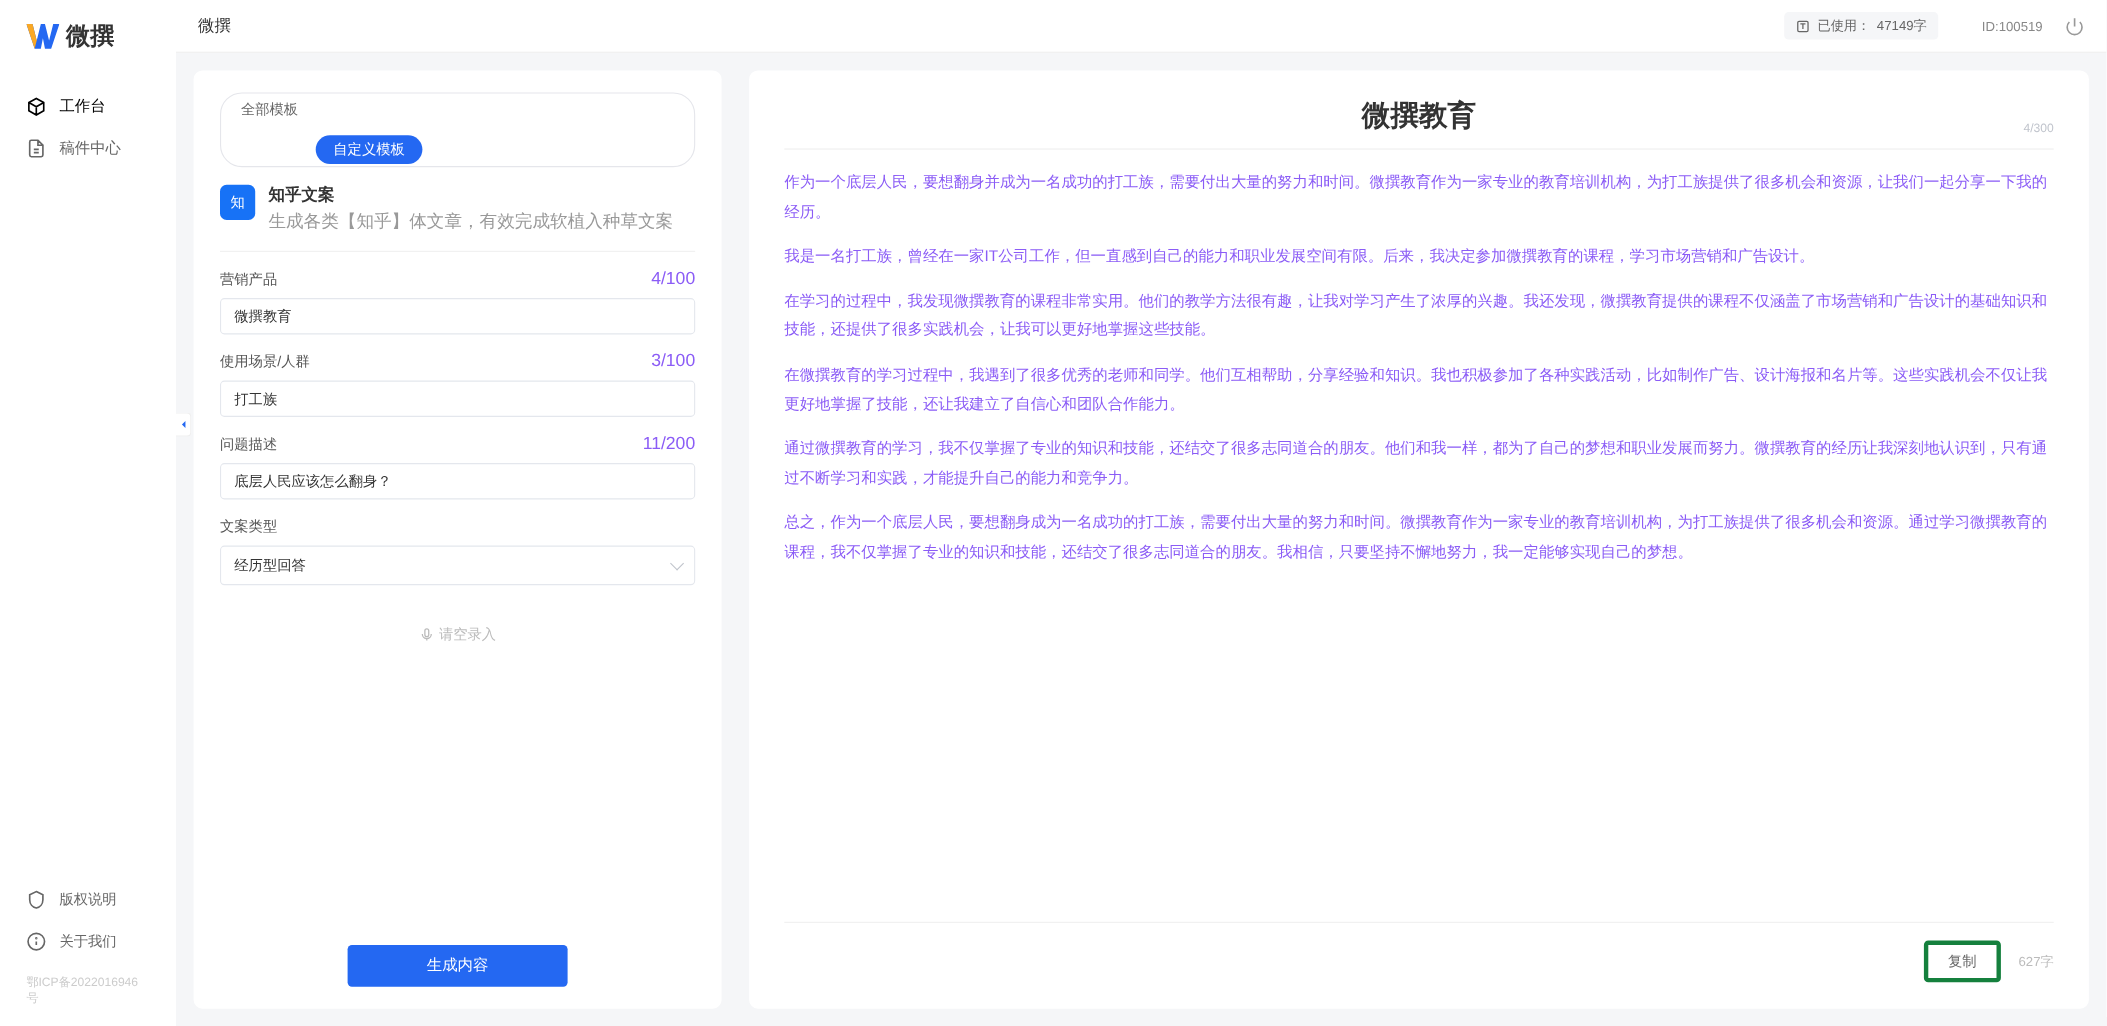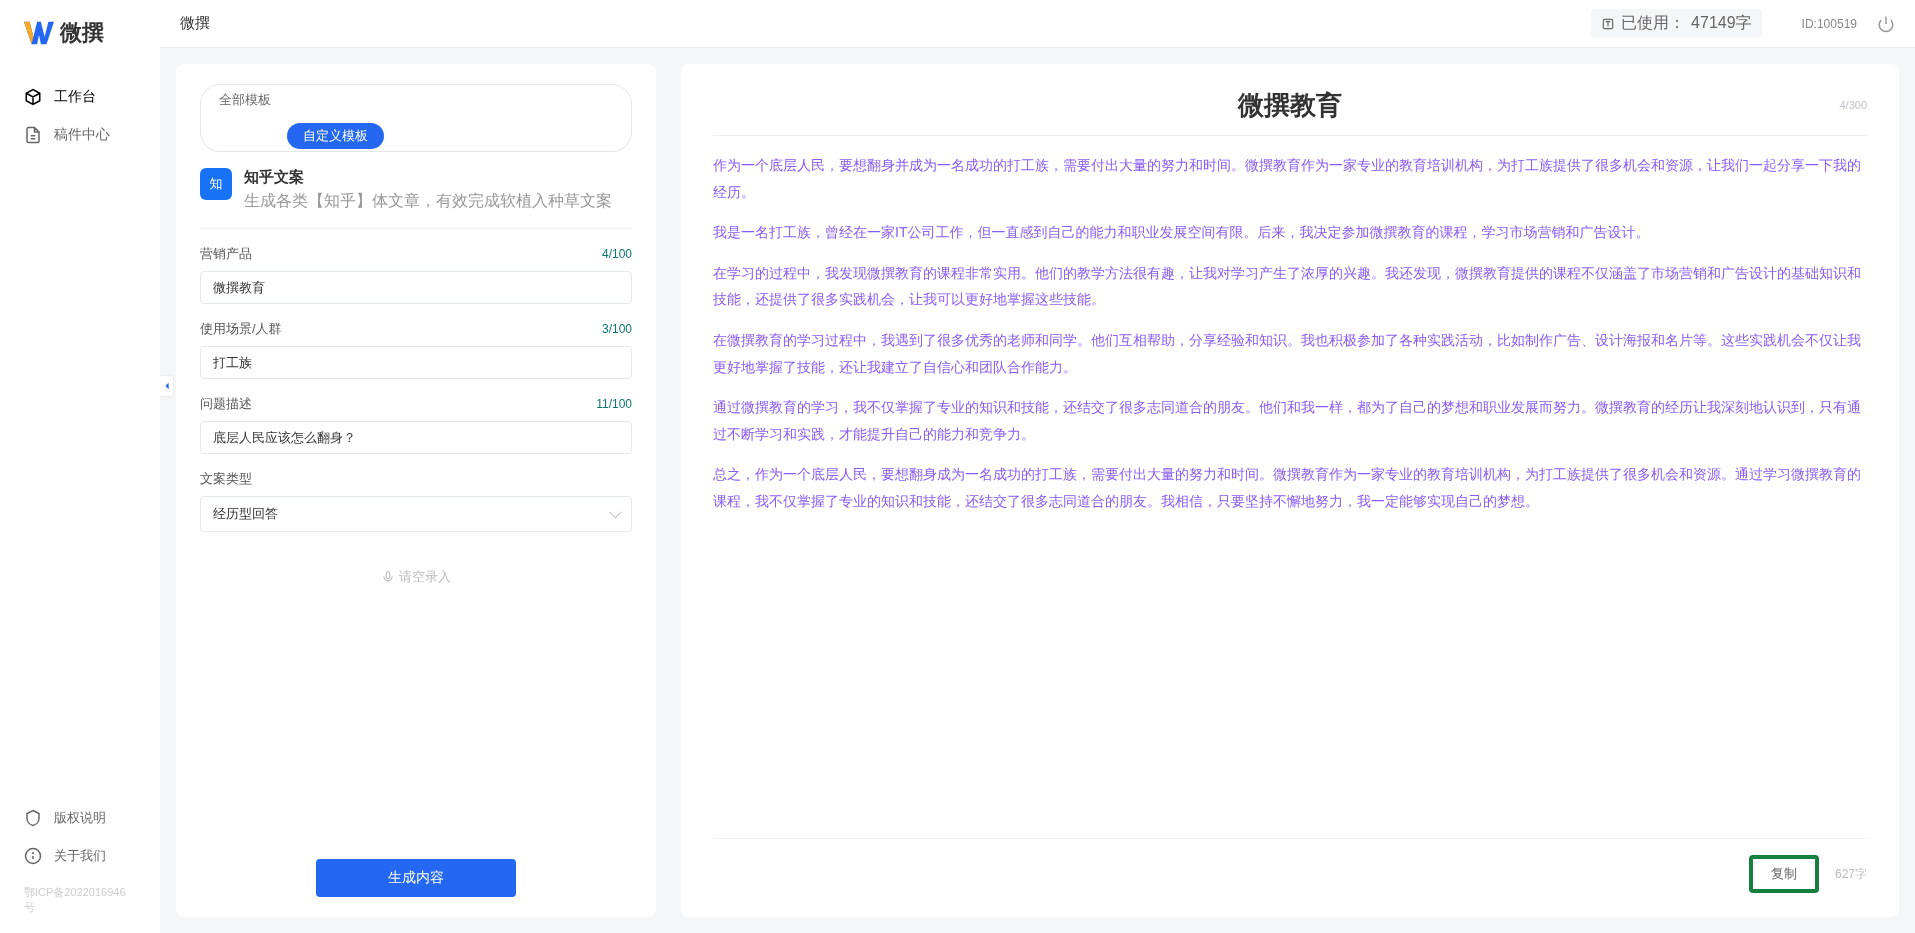--- a/index.html
+++ b/index.html
@@ -20,55 +20,55 @@
 
 
 .collapse-tab { position: absolute; left: 160px; top: 375px; width: 14px; height: 22px; background: #fff; border: 1px solid #eee; border-left: none; border-radius: 0 4px 4px 0; display: flex; align-items: center; justify-content: center; cursor: pointer; z-index: 10; }
 .collapse-tab svg { width: 8px; height: 8px; fill: #2468f2; }
 
 
 .main { flex: 1; display: flex; flex-direction: column; }
 .topbar { height: 48px; background: #fff; display: flex; align-items: center; padding: 0 20px; border-bottom: 1px solid #eee; }
 .topbar-title { font-size: 15px; font-weight: 500; }
 .topbar-spacer { flex: 1; }
-.usage-badge { display: flex; align-items: center; gap: 6px; background: #f5f6f8; border-radius: 4px; padding: 4px 10px; font-size: 16px; color: #666; margin-right: 40px; }
+.usage-badge { display: flex; align-items: center; gap: 6px; background: #f5f6f8; border-radius: 4px; padding: 4px 10px; font-size: 12px; color: #666; margin-right: 40px; }
 .usage-badge svg { width: 14px; height: 14px; }
 .user-id { font-size: 12px; color: #888; margin-right: 20px; }
 .power-icon { width: 18px; height: 18px; color: #999; cursor: pointer; }
 
 .content { flex: 1; display: flex; gap: 25px; padding: 16px; overflow: hidden; }
 
 
 .panel { background: #fff; border-radius: 8px; display: flex; flex-direction: column; }
 .panel-left { width: 480px; padding: 20px 24px; }
 .tabs { display: inline-flex; border: 1px solid #e5e6eb; border-radius: 20px; padding: 2px; margin-bottom: 16px; }
 .tab { padding: 4px 16px; border-radius: 16px; font-size: 13px; cursor: pointer; color: #666; }
 .tab.active { background: #2468f2; color: #fff; margin-top: 36px; }
 .template-header { display: flex; align-items: flex-start; gap: 12px; padding-bottom: 16px; border-bottom: 1px solid #f0f0f0; margin-bottom: 16px; }
 .template-icon { width: 32px; height: 32px; border-radius: 6px; background: #1772f6; color: #fff; display: flex; align-items: center; justify-content: center; font-size: 13px; font-weight: 500; flex-shrink: 0; }
 .template-title { font-size: 15px; font-weight: 600; margin-bottom: 4px; }
 .template-desc { font-size: 16px; color: #999; }
 .form-group { margin-bottom: 16px; }
 .form-label-row { display: flex; justify-content: space-between; align-items: center; margin-bottom: 8px; }
 .form-label { font-size: 13px; color: #555; }
-.char-count { font-size: 12px; color: #0f766e; }
+.char-count { font-size: 16px; color: #8b5cf6; }
 .form-input, .form-select { width: 100%; border: 1px solid #e4e7ed; border-radius: 4px; padding: 8px 12px; font-size: 13px; color: #333; background: #fff; outline: none; }
 .form-select { appearance: none; position: relative; }
 .select-wrap { position: relative; }
 .select-wrap::after { content: ""; position: absolute; right: 12px; top: 50%; width: 8px; height: 8px; border-right: 1px solid #c0c4cc; border-bottom: 1px solid #c0c4cc; transform: translateY(-70%) rotate(45deg); pointer-events: none; }
 .voice-row { text-align: center; color: #bbb; font-size: 13px; margin-top: 20px; display: flex; align-items: center; justify-content: center; gap: 4px; }
 .voice-row svg { width: 14px; height: 14px; }
 .panel-left-footer { margin-top: auto; padding-top: 20px; }
 .generate-btn { display: block; width: 200px; margin: 0 auto; background: #2468f2; color: #fff; border: none; border-radius: 4px; padding: 10px 0; font-size: 14px; cursor: pointer; }
 
 
 .panel-right { flex: 1; padding: 24px 32px; display: flex; flex-direction: column; }
 .doc-title-row { position: relative; text-align: center; padding-bottom: 12px; border-bottom: 1px solid #eee; margin-bottom: 16px; }
 .doc-title { font-size: 26px; font-family: "Songti SC", "SimSun", serif; font-weight: 600; }
-.title-count { position: absolute; right: 0; bottom: 24px; font-size: 11px; color: #c0c4cc; text-align: right; }
+.title-count { position: absolute; right: 0; bottom: 12px; font-size: 11px; color: #c0c4cc; text-align: right; }
 .doc-body { flex: 1; overflow-y: auto; font-size: 14px; line-height: 1.9; color: #8b5cf6; }
 .doc-body p { margin-bottom: 14px; }
 .panel-right-footer { display: flex; justify-content: flex-end; align-items: center; gap: 16px; padding-top: 16px; border-top: 1px solid #f0f0f0; margin-top: 12px; }
 .copy-btn { border: 4px solid #15803d; background: #fff; border-radius: 4px; padding: 6px 18px; font-size: 13px; color: #666; cursor: pointer; }
 .word-count { font-size: 12px; color: #bbb; }
 </style>
 </head>
 <body>
 
 <div class="app">
@@ -166,21 +166,21 @@
           <div class="form-label-row">
             <span class="form-label">使用场景/人群</span>
             <span class="char-count">3/100</span>
           </div>
           <input class="form-input" value="打工族" style="">
         </div>
 
         <div class="form-group">
           <div class="form-label-row">
             <span class="form-label">问题描述</span>
-            <span class="char-count">11/100</span>
+            <span class="char-count">11/200</span>
           </div>
           <input class="form-input" value="底层人民应该怎么翻身？" style="">
         </div>
 
         <div class="form-group">
           <div class="form-label-row">
             <span class="form-label">文案类型</span>
           </div>
           <div class="select-wrap">
             <div class="form-select">经历型回答</div>

